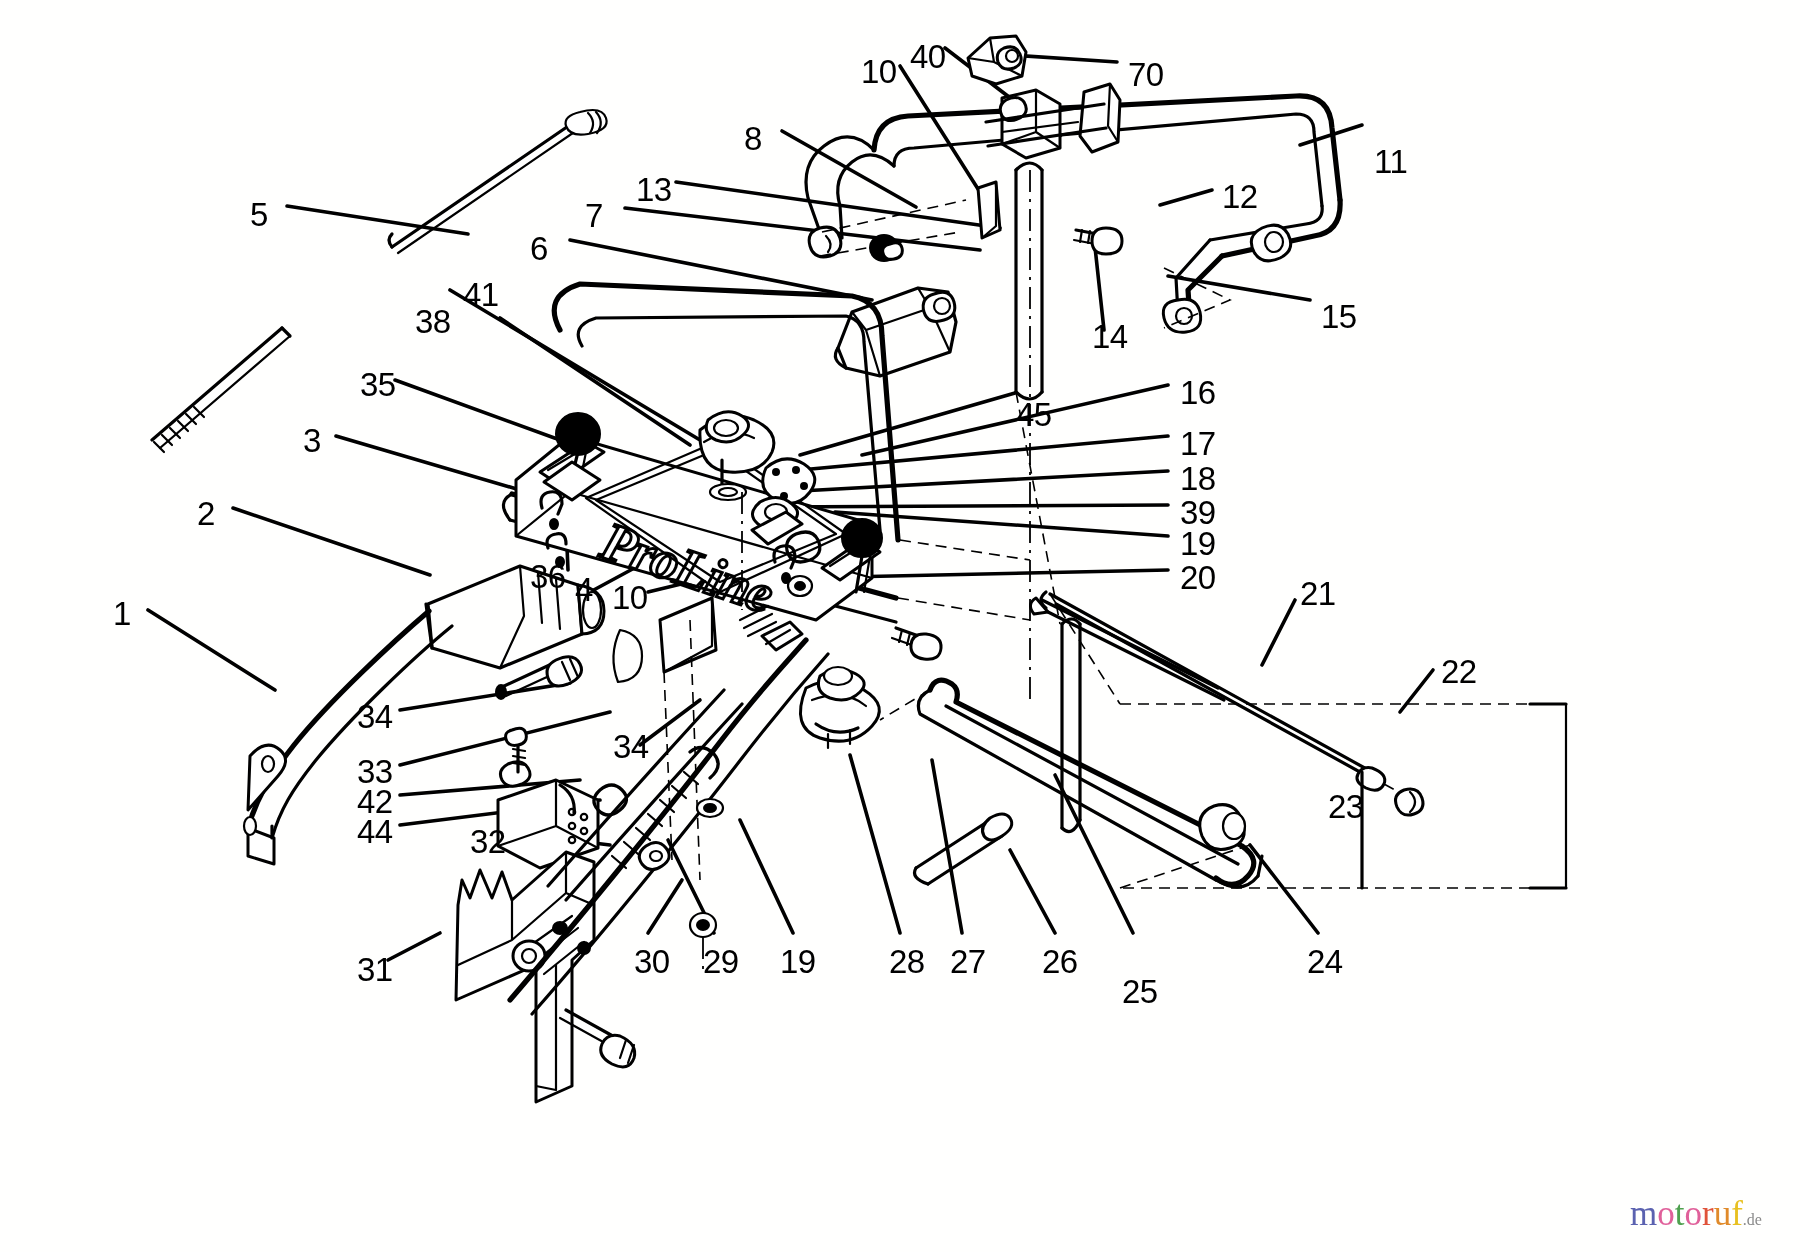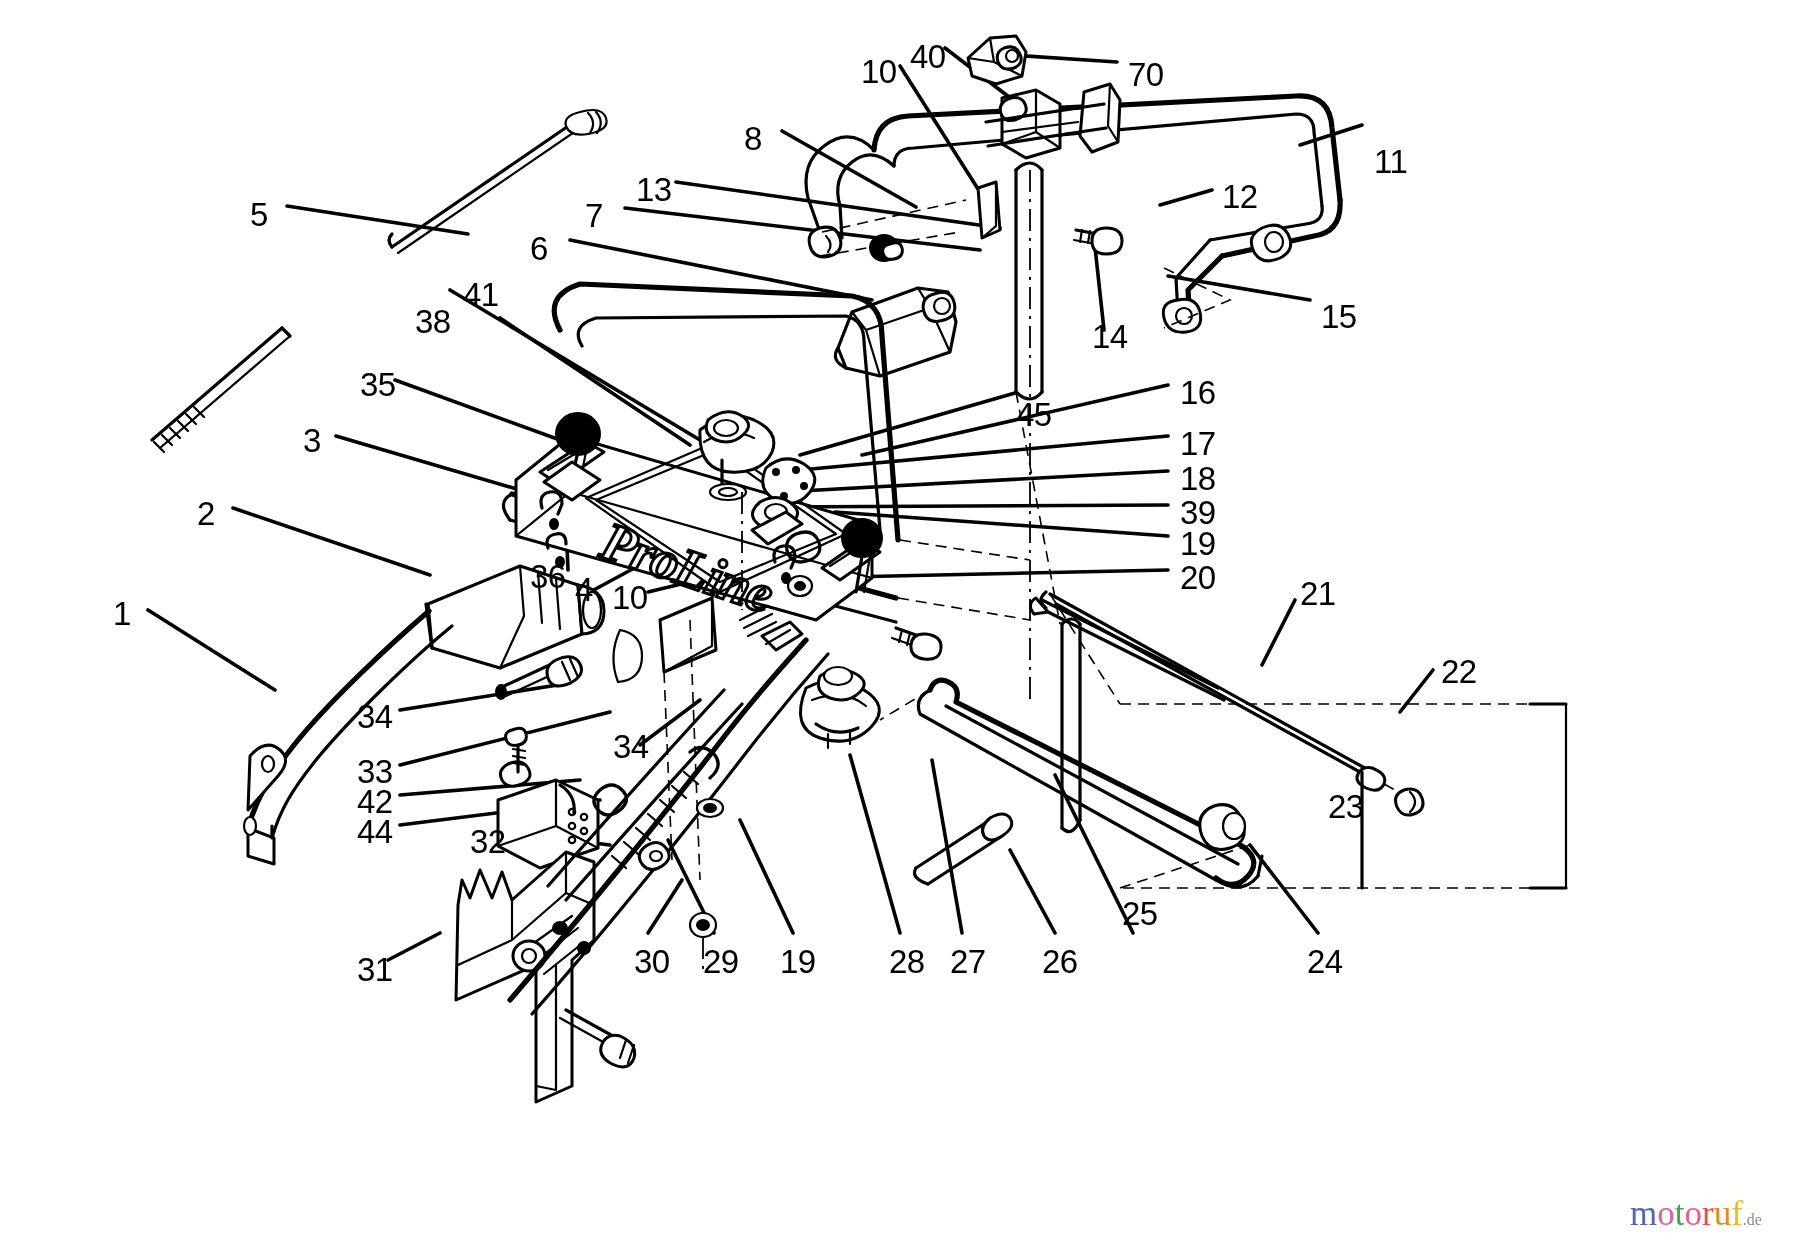--- a/index.html
+++ b/index.html
@@ -432,21 +432,21 @@
   <div class="callout" style="left:1321px;top:300px;">15</div>
   <div class="callout" style="left:1180px;top:376px;">16</div>
   <div class="callout" style="left:1180px;top:427px;">17</div>
   <div class="callout" style="left:1180px;top:462px;">18</div>
   <div class="callout" style="left:1180px;top:527px;">19</div>
   <div class="callout" style="left:1180px;top:561px;">20</div>
   <div class="callout" style="left:1300px;top:577px;">21</div>
   <div class="callout" style="left:1441px;top:655px;">22</div>
   <div class="callout" style="left:1328px;top:790px;">23</div>
   <div class="callout" style="left:1307px;top:945px;">24</div>
-  <div class="callout" style="left:1122px;top:897px;">25</div>
+  <div class="callout" style="left:1122px;top:975px;">25</div>
   <div class="callout" style="left:1042px;top:945px;">26</div>
   <div class="callout" style="left:950px;top:945px;">27</div>
   <div class="callout" style="left:889px;top:945px;">28</div>
   <div class="callout" style="left:703px;top:945px;">29</div>
   <div class="callout" style="left:634px;top:945px;">30</div>
   <div class="callout" style="left:357px;top:953px;">31</div>
   <div class="callout" style="left:470px;top:825px;">32</div>
   <div class="callout" style="left:357px;top:755px;">33</div>
   <div class="callout" style="left:357px;top:700px;">34</div>
   <div class="callout" style="left:613px;top:730px;">34</div>

